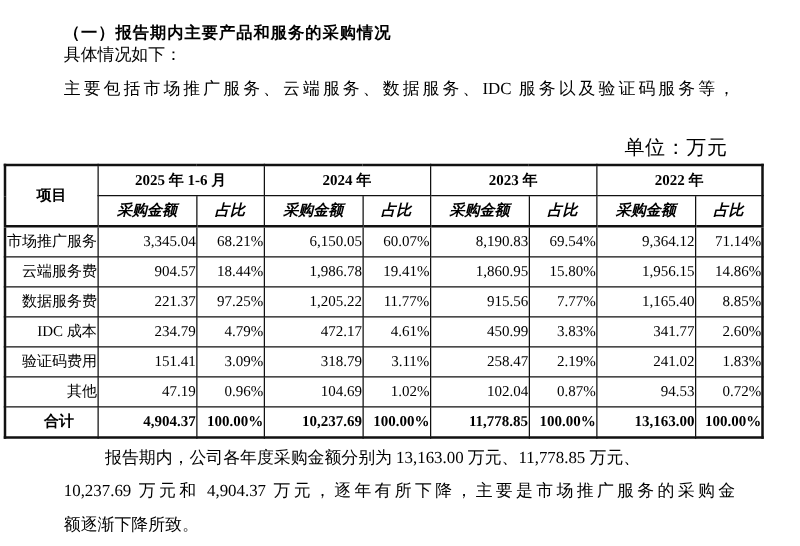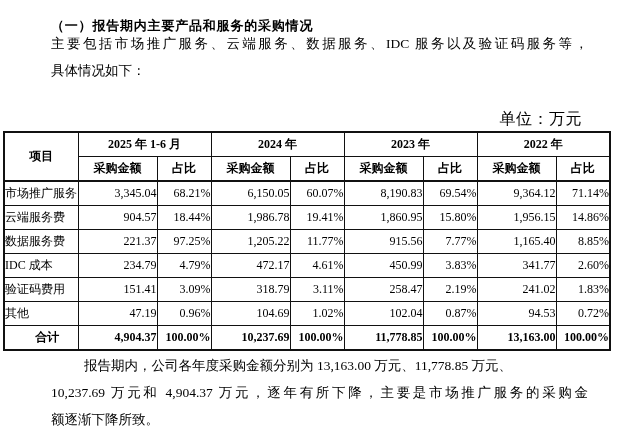--- a/index.html
+++ b/index.html
@@ -53,35 +53,35 @@
   }
   table.proc td, table.proc th {
     border: 1px solid #111111;
     height: 23px;
     padding: 0;
     overflow: hidden;
     white-space: nowrap;
     font-weight: normal;
   }
   table.proc thead th { font-weight: bold; text-align: center; }
-  table.proc tr.subhead th { border-bottom: 2px solid #111111; }
+  table.proc tr.subhead th { border-bottom: 2px solid #111111; font-style: italic; }
   table.proc th.item-head { border-bottom: 2px solid #111111; }
-  td.cell-item { text-align: left; padding-left: 4px; }
+  td.cell-item { text-align: right; padding-left: 4px; }
   td.cell-num  { text-align: right; padding-right: 5px; }
   tr.total-row td { font-weight: bold; }
   tr.total-row td.cell-item { text-align: center; padding-left: 12px; }
 </style>
 </head>
 <body>
 
 <div class="abs doc-title">（一）报告期内主要产品和服务的采购情况</div>
 
 <div class="abs para" id="intro-para">
+  <div class="pline">具体情况如下：</div>
   <div class="pline just">主要包括市场推广服务、云端服务、数据服务、IDC 服务以及验证码服务等，</div>
-  <div class="pline">具体情况如下：</div>
 </div>
 
 <div class="abs unit-label">单位：万元</div>
 
 <table class="proc">
   <colgroup>
     <col style="width:74px">
     <col style="width:79px">
       <col style="width:54px">
     <col style="width:79px">

